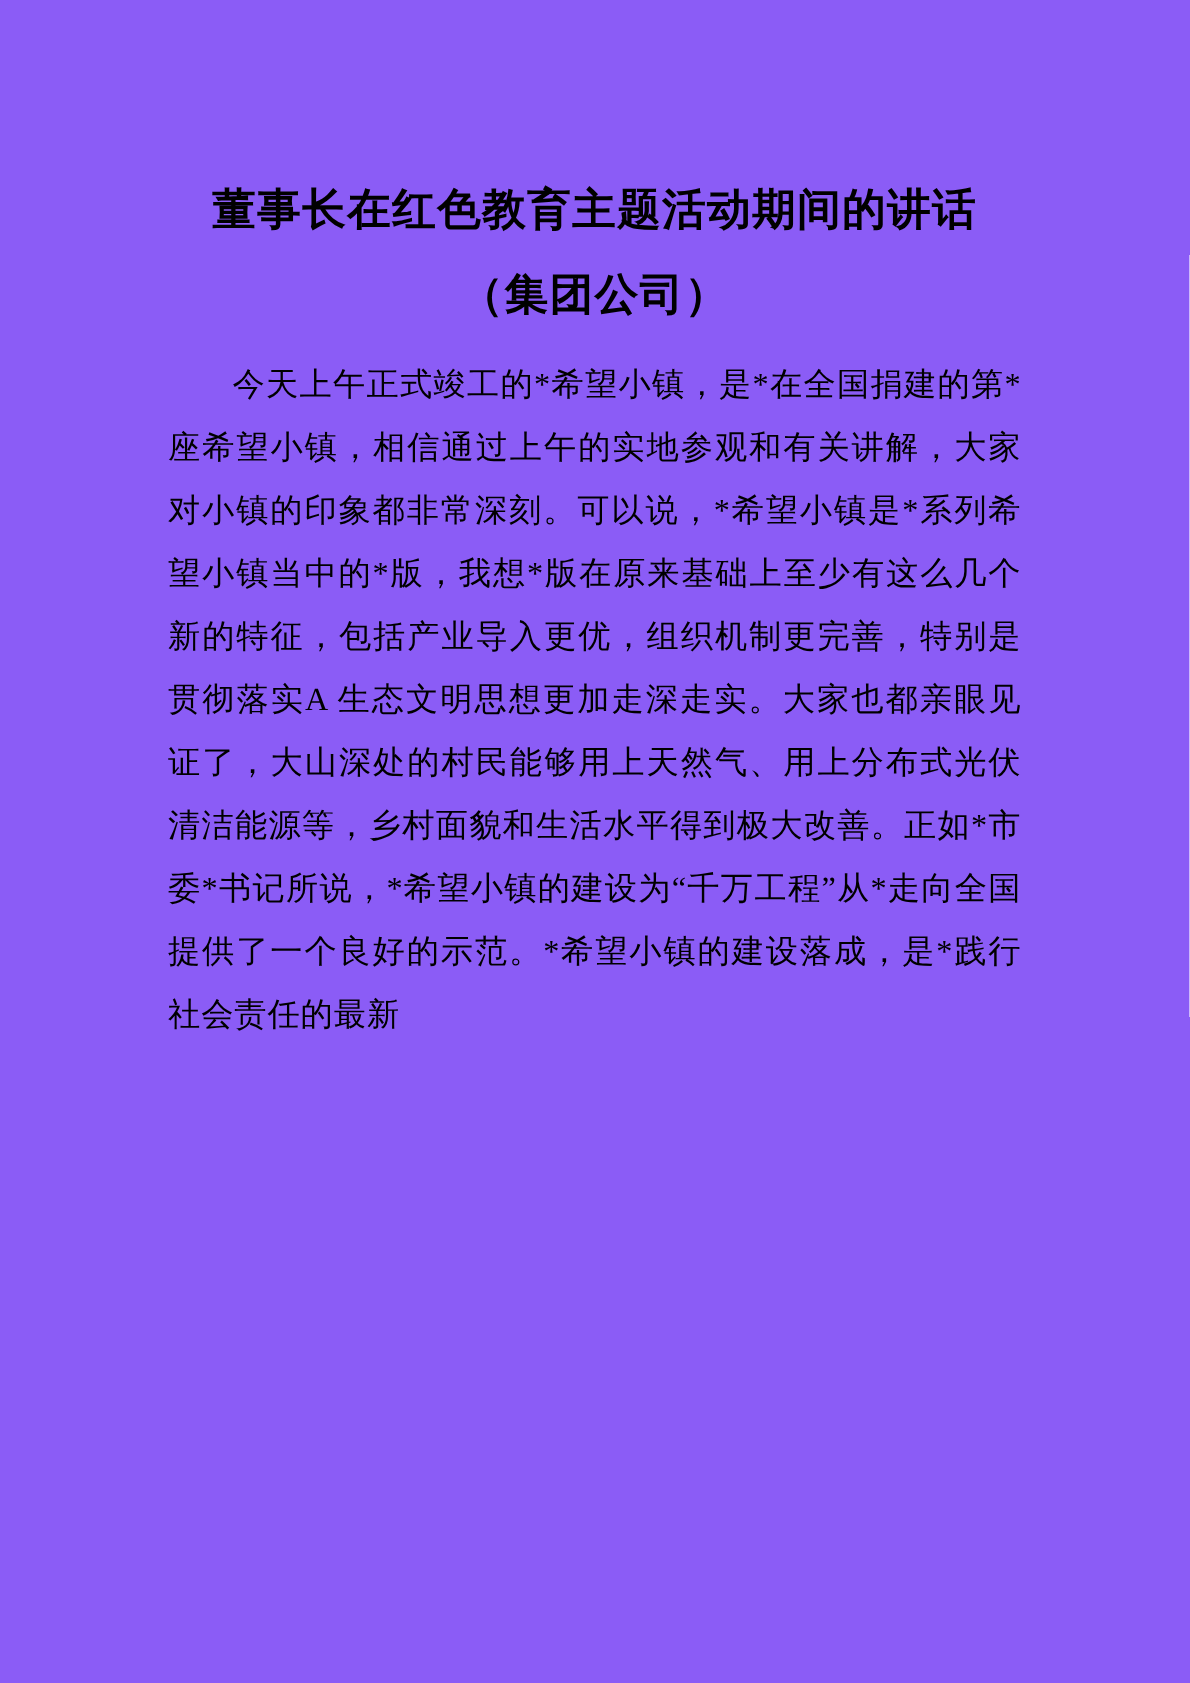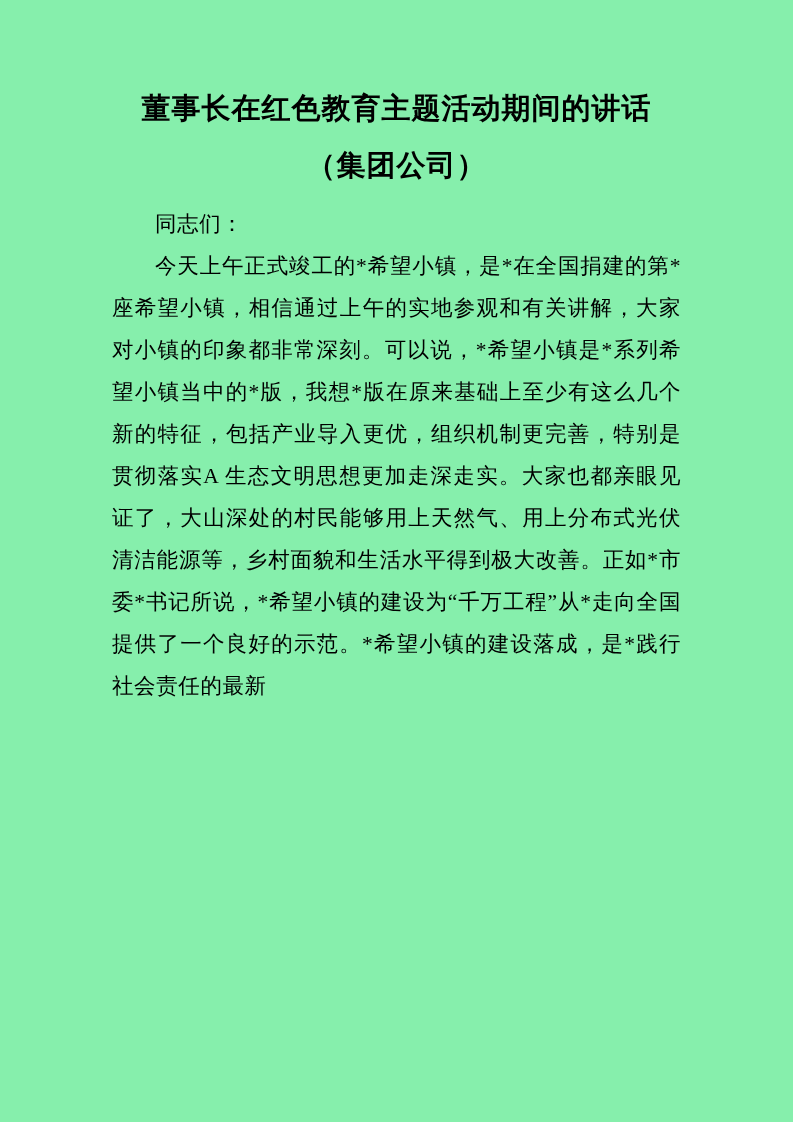--- a/index.html
+++ b/index.html
@@ -7,23 +7,23 @@
     background: #ffffff;
   }
   body {
     font-family: "Liberation Serif", serif;
   }
   .page {
     position: relative;
     width: 793px;
     height: 1122px;
     margin: 0 auto;
-    background: #86efac;
+    background: #8b5cf6;
     color: #000000;
-    padding: 80px 112px 0 112px;
+    padding: 112px 112px 0 112px;
     overflow: hidden;
   }
   .doc-title {
     font-size: 29px;
     line-height: 57px;
     font-weight: 700;
     text-align: center;
     letter-spacing: 1px;
     margin-bottom: 9px;
     font-family: "Liberation Serif", serif;
@@ -38,16 +38,15 @@
     word-break: break-all;
     font-family: "Liberation Serif", serif;
   }
 </style>
 </head>
 <body>
 
 <div class="page">
   <h1 class="doc-title">董事长在红色教育主题活动期间的讲话（集团公司）</h1>
   <div class="doc-body">
-    <p>同志们：</p>
     <p>今天上午正式竣工的*希望小镇，是*在全国捐建的第*座希望小镇，相信通过上午的实地参观和有关讲解，大家对小镇的印象都非常深刻。可以说，*希望小镇是*系列希望小镇当中的*版，我想*版在原来基础上至少有这么几个新的特征，包括产业导入更优，组织机制更完善，特别是贯彻落实A 生态文明思想更加走深走实。大家也都亲眼见证了，大山深处的村民能够用上天然气、用上分布式光伏清洁能源等，乡村面貌和生活水平得到极大改善。正如*市委*书记所说，*希望小镇的建设为“千万工程”从*走向全国提供了一个良好的示范。*希望小镇的建设落成，是*践行社会责任的最新</p>
   </div>
 </div>
 
 </body></html>

